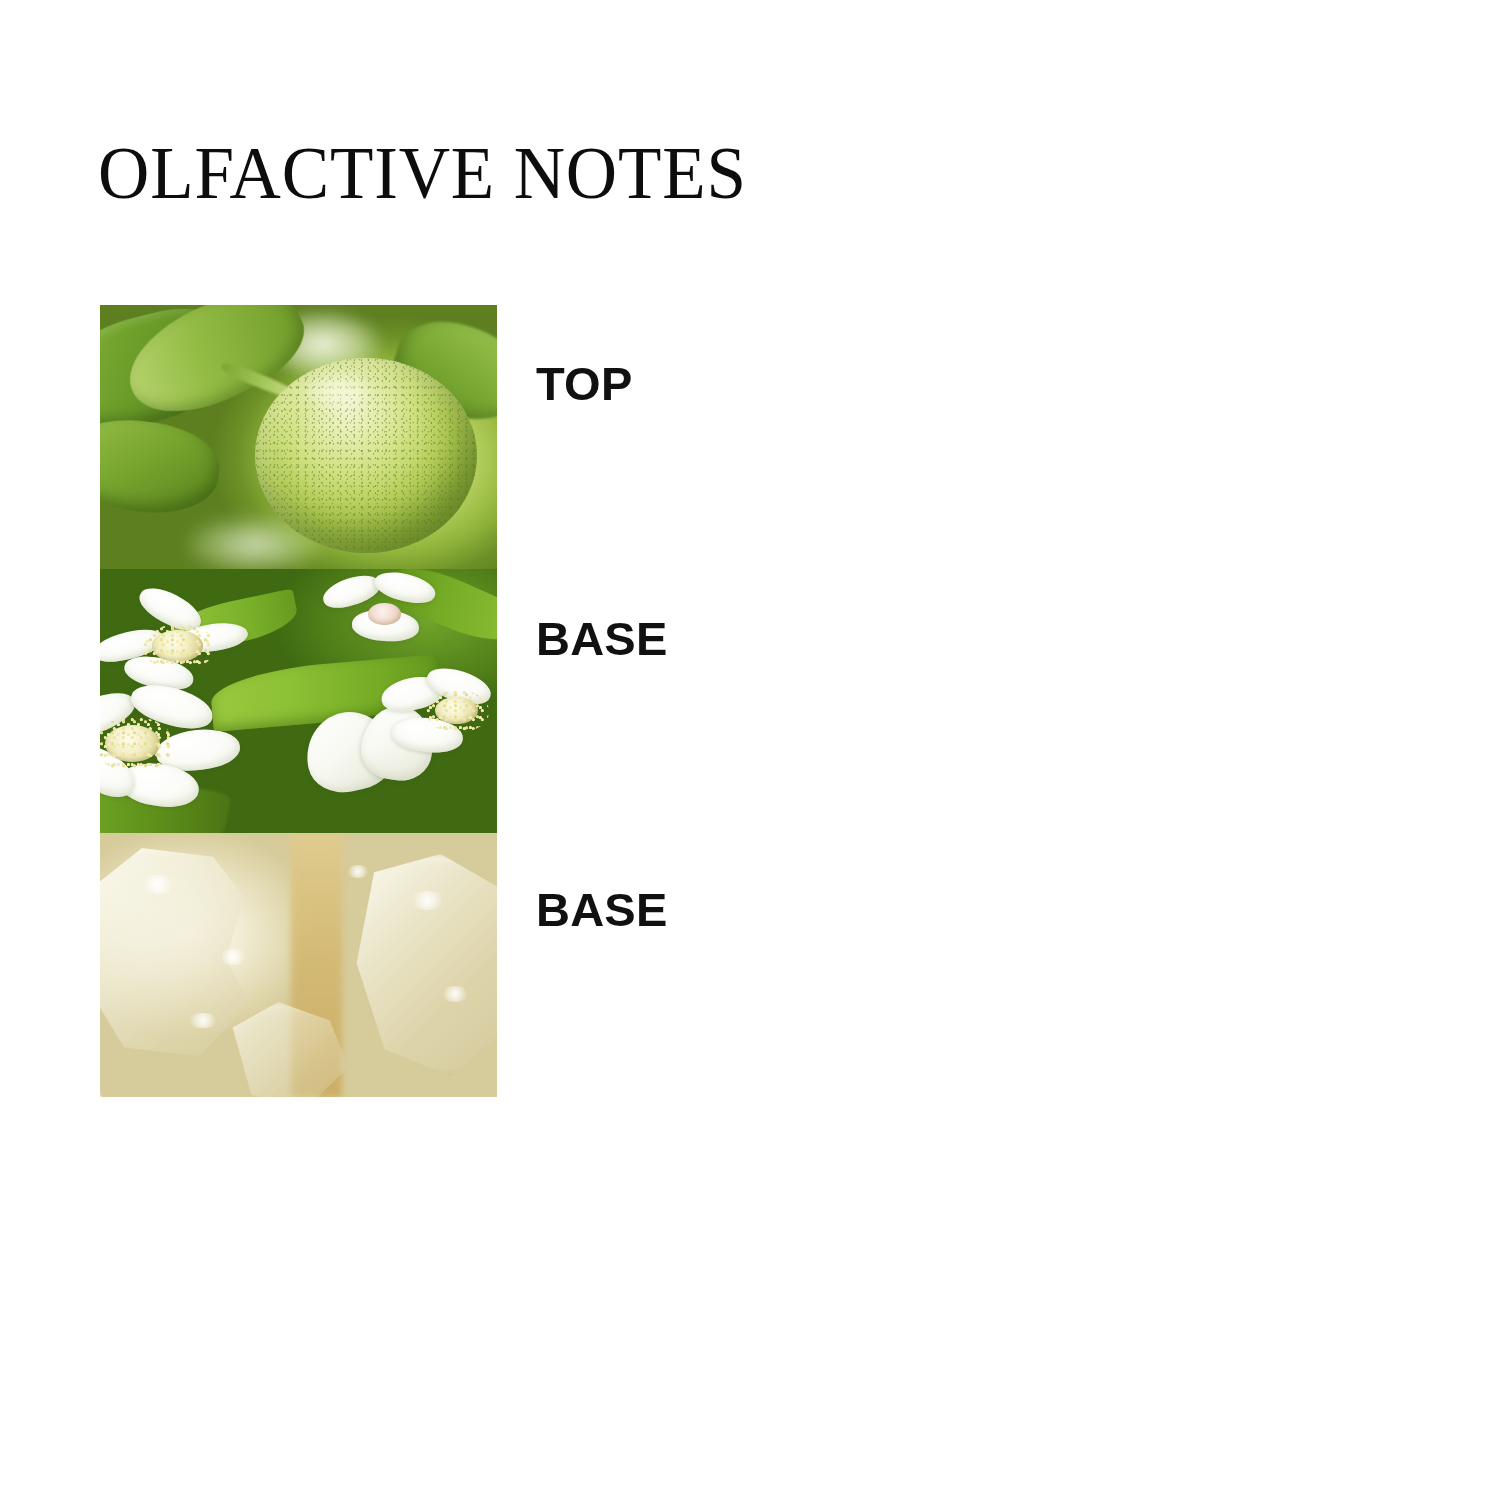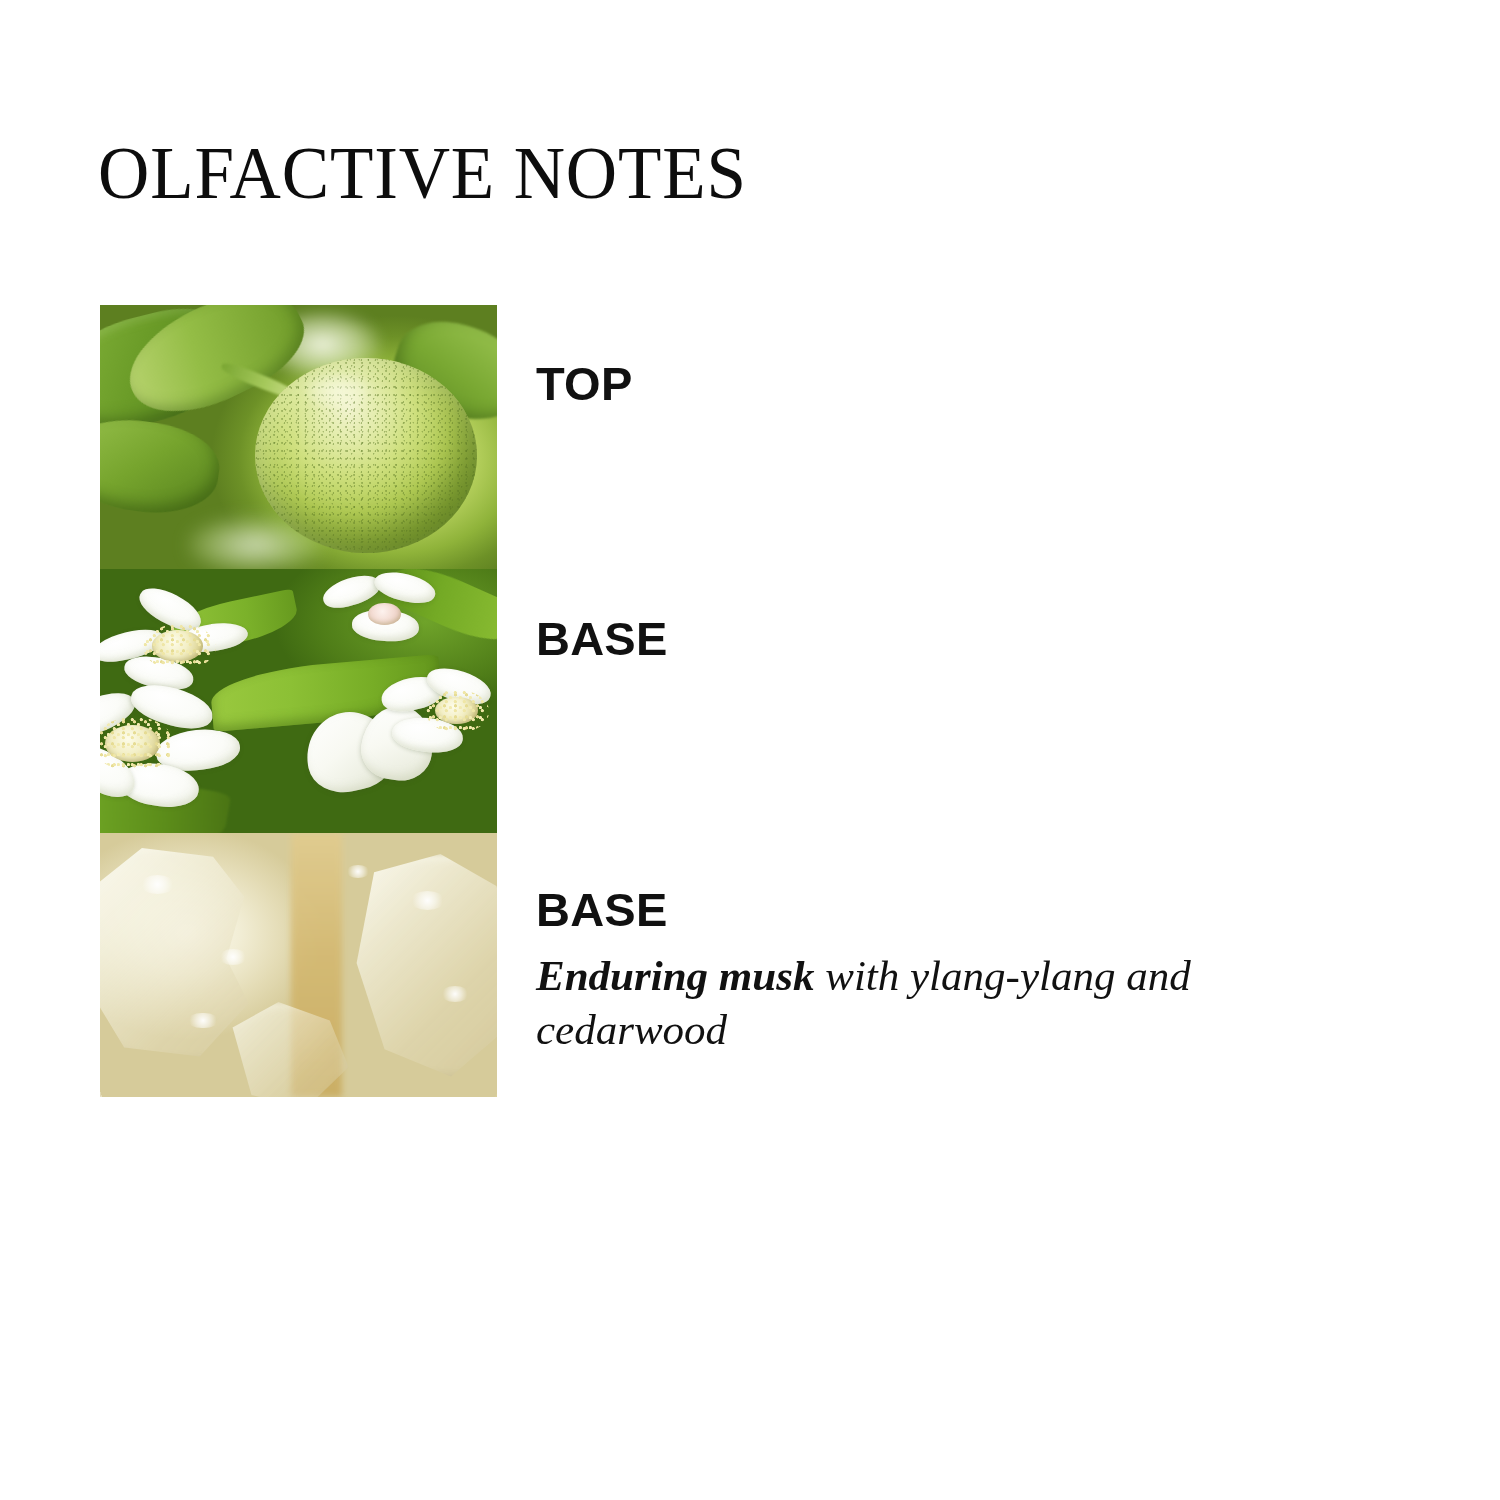--- a/index.html
+++ b/index.html
@@ -410,19 +410,16 @@
     <div class="note-block" style="top:8px;">
       <div class="note-label">TOP</div>
     </div>
 
     <div class="note-block" style="top:263px;">
       <div class="note-label">BASE</div>
     </div>
 
     <div class="note-block" style="top:534px;">
       <div class="note-label">BASE</div>
-      <p class="note-desc">
-        <span class="accent">Enduring musk</span><span> with ylang-ylang and cedarwood</span>
-      </p>
     </div>
 
   </div>
 </div>
 
 </body></html>

